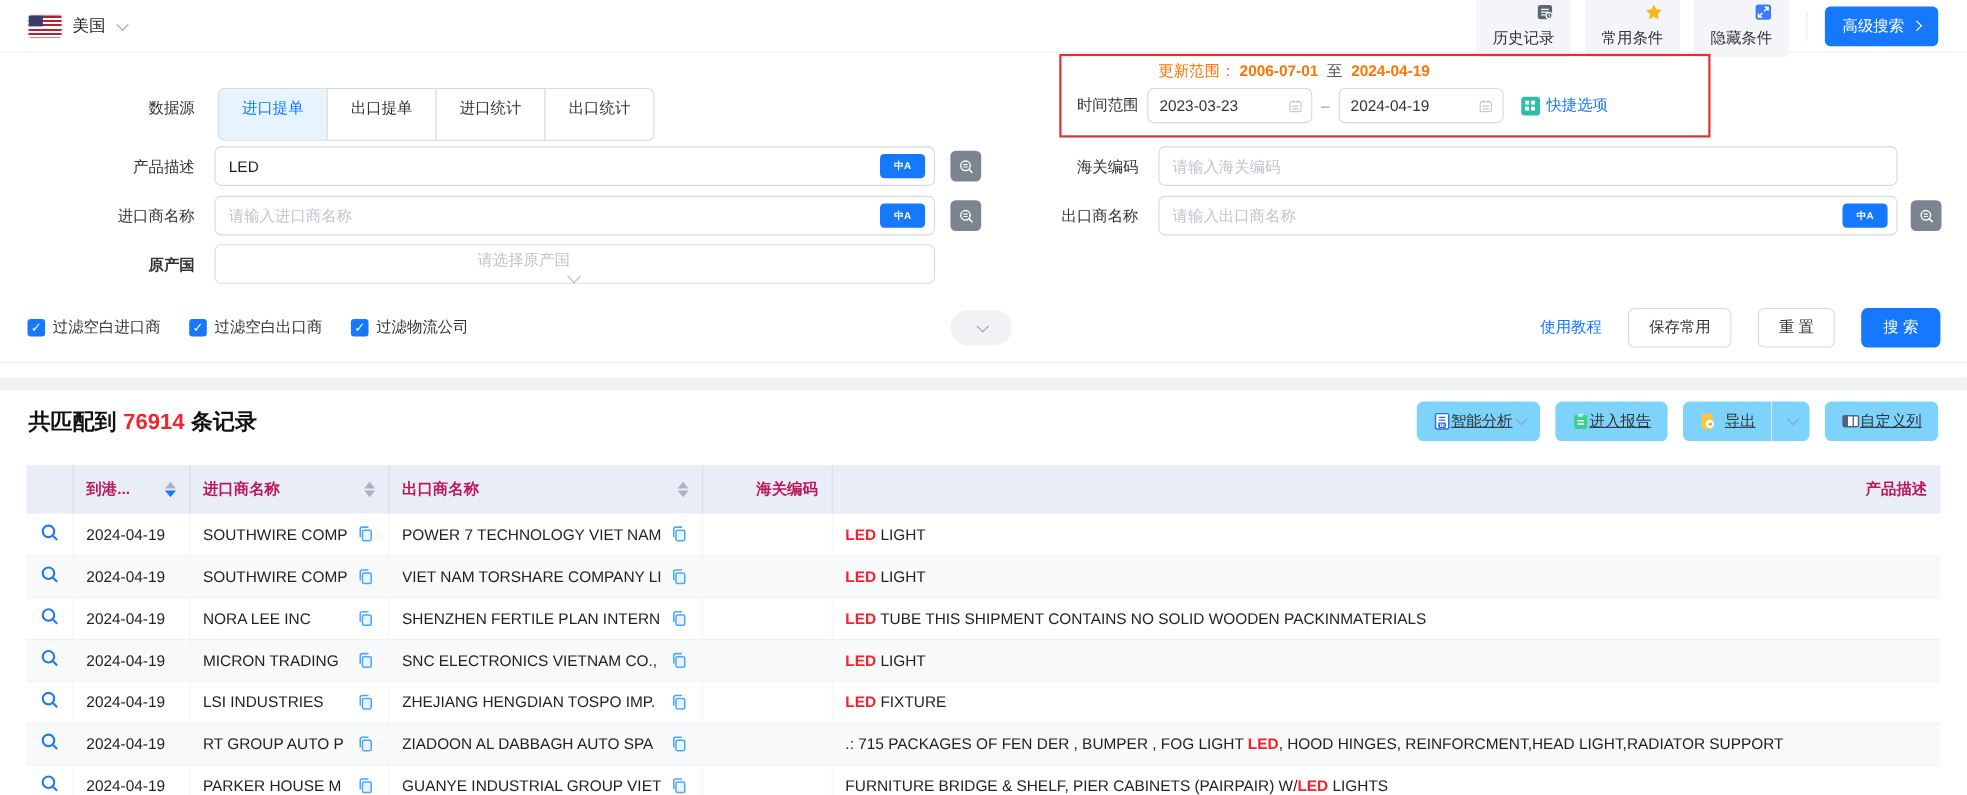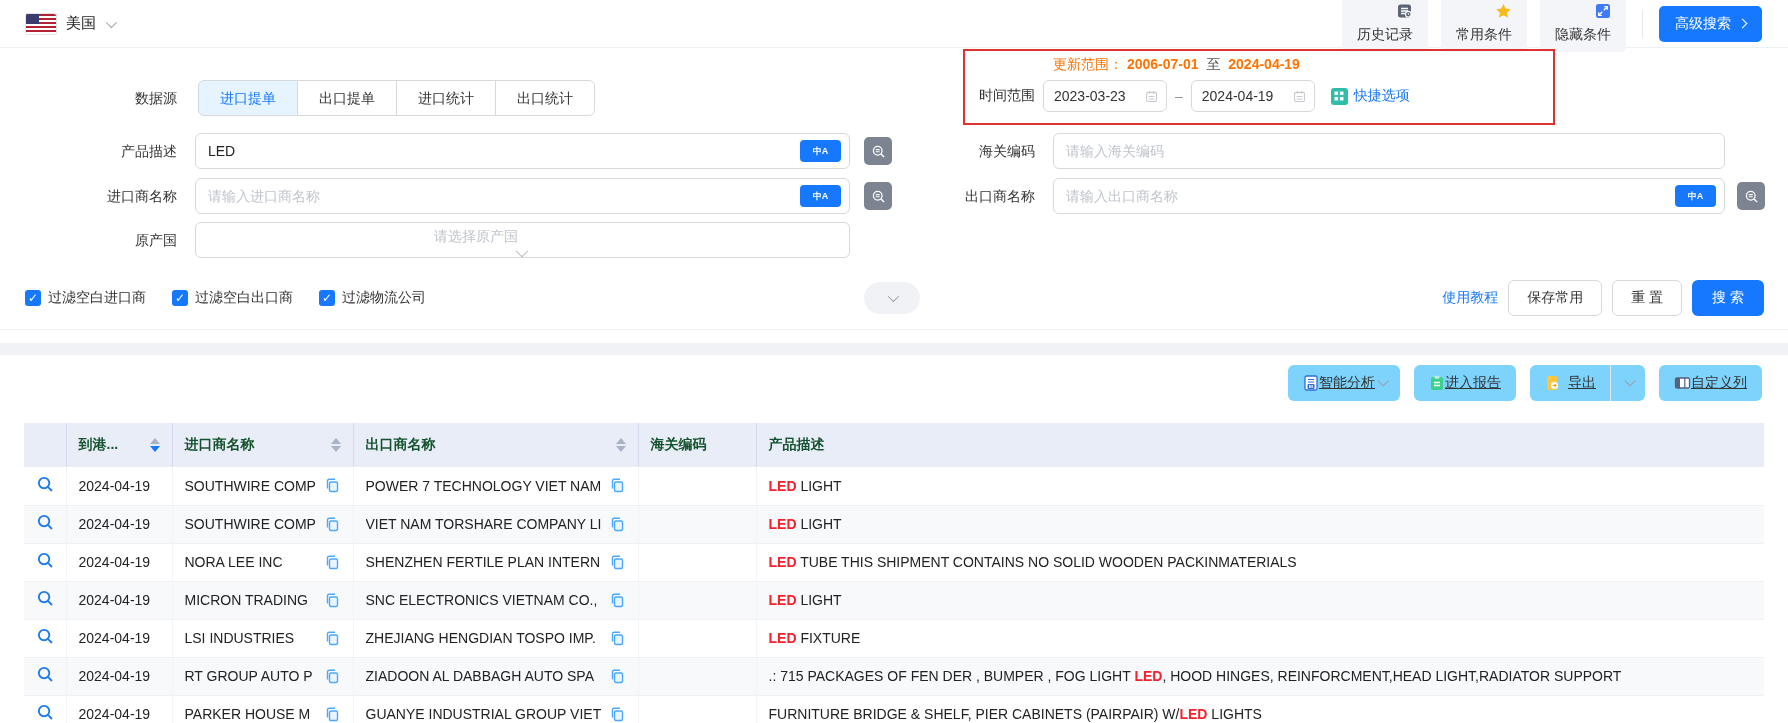--- a/index.html
+++ b/index.html
@@ -23,34 +23,34 @@
     padding:9px 16px; font-size:14px; display:flex; align-items:center; gap:8px; cursor:pointer; }
   .arrow-r { display:inline-block; width:7px; height:7px; border-right:1.8px solid #fff;
     border-top:1.8px solid #fff; transform:rotate(45deg); }
 
   
   .form-section { position:relative; height:282px; border-bottom:1px solid #edeff3; }
   .form-label { position:absolute; width:177px; text-align:right; color:#333; line-height:36px; }
   .lbl-r { position:absolute; width:96px; text-align:right; color:#333; line-height:36px; left:939px; }
 
   .tabs { position:absolute; left:198px; top:32px; display:flex; }
-  .tab { min-width:100px; height:36px; line-height:34px; text-align:center; padding:0 18px;
+  .tab { min-width:100px; height:48px; line-height:34px; text-align:center; padding:0 18px;
     border:1px solid #d9d9d9; background:#fff; margin-left:-1px; cursor:pointer; color:#333; }
   .tab:first-child { border-radius:6px 0 0 6px; margin-left:0; }
   .tab:last-child { border-radius:0 6px 6px 0; }
   .tab.active { background:#e6f4ff; color:#1677ff; border-color:#d9d9d9; }
 
   .red-box { position:absolute; left:963px; top:1px; width:592px; height:76px;
     border:2px solid #e03131; z-index:4; }
   .update-line { position:absolute; left:88px; top:5px; font-size:14px; white-space:nowrap; }
   .update-line .olbl { color:#ff7300; }
   .update-line .odate { color:#ff7300; font-weight:bold; }
   .update-line .to { color:#555; margin:0 4px; }
   .time-line { position:absolute; left:14px; top:29px; display:flex; align-items:center; gap:8px; }
-  .date-input { width:124px; height:32px; border:1px solid #d9d9d9; border-radius:6px;
+  .date-input { width:150px; height:32px; border:1px solid #d9d9d9; border-radius:6px;
     display:flex; align-items:center; padding:0 8px 0 10px; background:#fff; }
   .date-input input { border:none; outline:none; width:100%; font-size:14px; color:#333;
     font-family:inherit; background:transparent; }
   .dash { color:#999; }
   .quick-link { display:flex; align-items:center; gap:6px; color:#1677ff; cursor:pointer; margin-left:8px; }
   .quick-icon { width:17px; height:17px; border-radius:3px; background:#2dbda8; display:inline-flex;
     align-items:center; justify-content:center; }
 
   .input-wrap { position:absolute; height:36px; border:1px solid #d9d9d9; border-radius:6px;
     background:#fff; display:flex; align-items:center; padding:0 8px 0 12px; }
@@ -67,21 +67,21 @@
 
   .action-row { position:absolute; left:0; right:0; top:230px; height:40px;
     display:flex; align-items:center; }
   .cbx-group { display:flex; align-items:center; gap:26px; padding-left:25px; }
   .cbx { display:flex; align-items:center; gap:7px; cursor:pointer; }
   .cbx-box { width:16px; height:16px; border-radius:3px; background:#1677ff; color:#fff;
     font-size:12px; line-height:16px; text-align:center; }
   .collapse-pill { position:absolute; left:864px; top:4px; width:56px; height:32px; border-radius:16px;
     background:#f1f2f6; display:flex; align-items:center; justify-content:center; cursor:pointer; }
   .action-right { position:absolute; right:24px; top:0; height:40px; display:flex;
-    align-items:center; gap:10px; }
+    align-items:center; gap:24px; }
   .link-blue { color:#1677ff; cursor:pointer; }
   .btn-outline { background:#fff; border:1px solid #d9d9d9; border-radius:6px; padding:8px 18px;
     font-size:14px; color:#333; cursor:pointer; }
   .btn-search { background:#1677ff; border:none; border-radius:6px; padding:9px 20px;
     font-size:14px; color:#ffffff; cursor:pointer; }
 
   .white-gap { height:13px; }
   .gray-band { height:12px; background:#f0f2f6; }
 
   
@@ -92,22 +92,22 @@
   .tool-btn { display:flex; align-items:center; gap:0; background:#7dd3fc; border:none;
     border-radius:6px; height:36px; padding:0 15px; font-size:14px; color:#333;
     margin-left:14px; cursor:pointer;text-decoration:underline; }
   .tool-btn .chev { transform:rotate(45deg) translateY(-3px); margin-left:2px; }
   .split { padding:0; overflow:hidden; }
   .split .seg-main { display:flex; align-items:center; gap:8px; padding:0 14px; height:36px; cursor:pointer; }
   .split .seg-sep { width:1px; height:36px; background:#e2e6ee; }
   .split .seg-arrow { padding:0 13px; height:36px; display:flex; align-items:center; cursor:pointer; }
 
   table.records { border-collapse:collapse; margin:12px 24px 0 24px; width:1740px; table-layout:fixed; }
-  .records th { background:#e9edf8; height:44px; font-weight:bold; font-size:14px; color:#14532d;
-    text-align:left; padding:0 12px; border-right:1px solid #d5dbec; }
+  .records th { background:#e9edf8; height:44px; font-weight:bold; font-size:14px; color:#be185d;
+    text-align:right; padding:0 12px; border-right:1px solid #d5dbec; }
   .records th:last-child { border-right:none; }
   .records th .th-flex { display:flex; align-items:center; justify-content:space-between; }
   .sorter { display:inline-flex; flex-direction:column; gap:2px; cursor:pointer; }
   .sorter .up { width:0; height:0; border-left:5px solid transparent; border-right:5px solid transparent;
     border-bottom:6px solid #aab2c5; }
   .sorter .down { width:0; height:0; border-left:5px solid transparent; border-right:5px solid transparent;
     border-top:6px solid #aab2c5; }
   .sorter .down.on { border-top-color:#1677ff; }
   .records td { height:38px; padding:0 12px; font-size:14px; color:#222; border-bottom:1px solid #f0f1f5;
     border-right:1px solid #f3f4f8; white-space:nowrap; overflow:hidden; }
@@ -239,21 +239,21 @@
     <span class="trans-icon">中A</span>
   </div>
   <span class="fuzzy-btn" style="left:1737px; top:134px;">
     <svg width="17" height="17" viewBox="0 0 22 22">
         <circle cx="10" cy="10" r="5.6" stroke="#fff" stroke-width="1.6" fill="none"></circle>
         <path d="M7.5 8.6h5M7.5 11.4h5" stroke="#fff" stroke-width="1.4"></path>
         <path d="M14.2 14.2l4 4" stroke="#fff" stroke-width="1.8"></path>
       </svg>
   </span>
 
-  <div class="form-label" style="top:174px;">原产国</div>
+  <div class="form-label" style="top:174px;font-weight:bold;">原产国</div>
   <div class="input-wrap" style="left:195px; top:174px; width:655px;flex-direction:column;">
     <input placeholder="请选择原产国" style="">
     <span class="select-chev"></span>
   </div>
 
   <div class="action-row">
     <div class="cbx-group">
         <label class="cbx">
           <span class="cbx-box">✓</span>
           <span>过滤空白进口商</span>
@@ -276,20 +276,23 @@
       <button class="btn-outline">重 置</button>
       <button class="btn-search">搜 索</button>
     </div>
   </div>
 </div>
 
 <div class="white-gap"></div>
 <div class="gray-band"></div>
 
 <div class="results-header">
+  <div class="summary">
+    <span>共匹配到</span><span class="count">76914</span><span>条记录</span>
+  </div>
   <div class="results-spacer"></div>
   <button class="tool-btn">
     <svg width="16" height="16" viewBox="0 0 16 16">
         <rect x="2" y="1" width="12" height="14" rx="1.5" fill="#fff" stroke="#2f6bdf" stroke-width="1.3"></rect>
         <path d="M5 4.5h6M5 7h6" stroke="#2f6bdf" stroke-width="1.2"></path>
         <rect x="4.5" y="9" width="7" height="5" rx="1" fill="#2f6bdf"></rect>
         <text x="8" y="13" font-size="4.4" fill="#fff" text-anchor="middle" font-weight="bold">BI</text>
       </svg>
     <span>智能分析</span>
     <span class="chev"></span>

